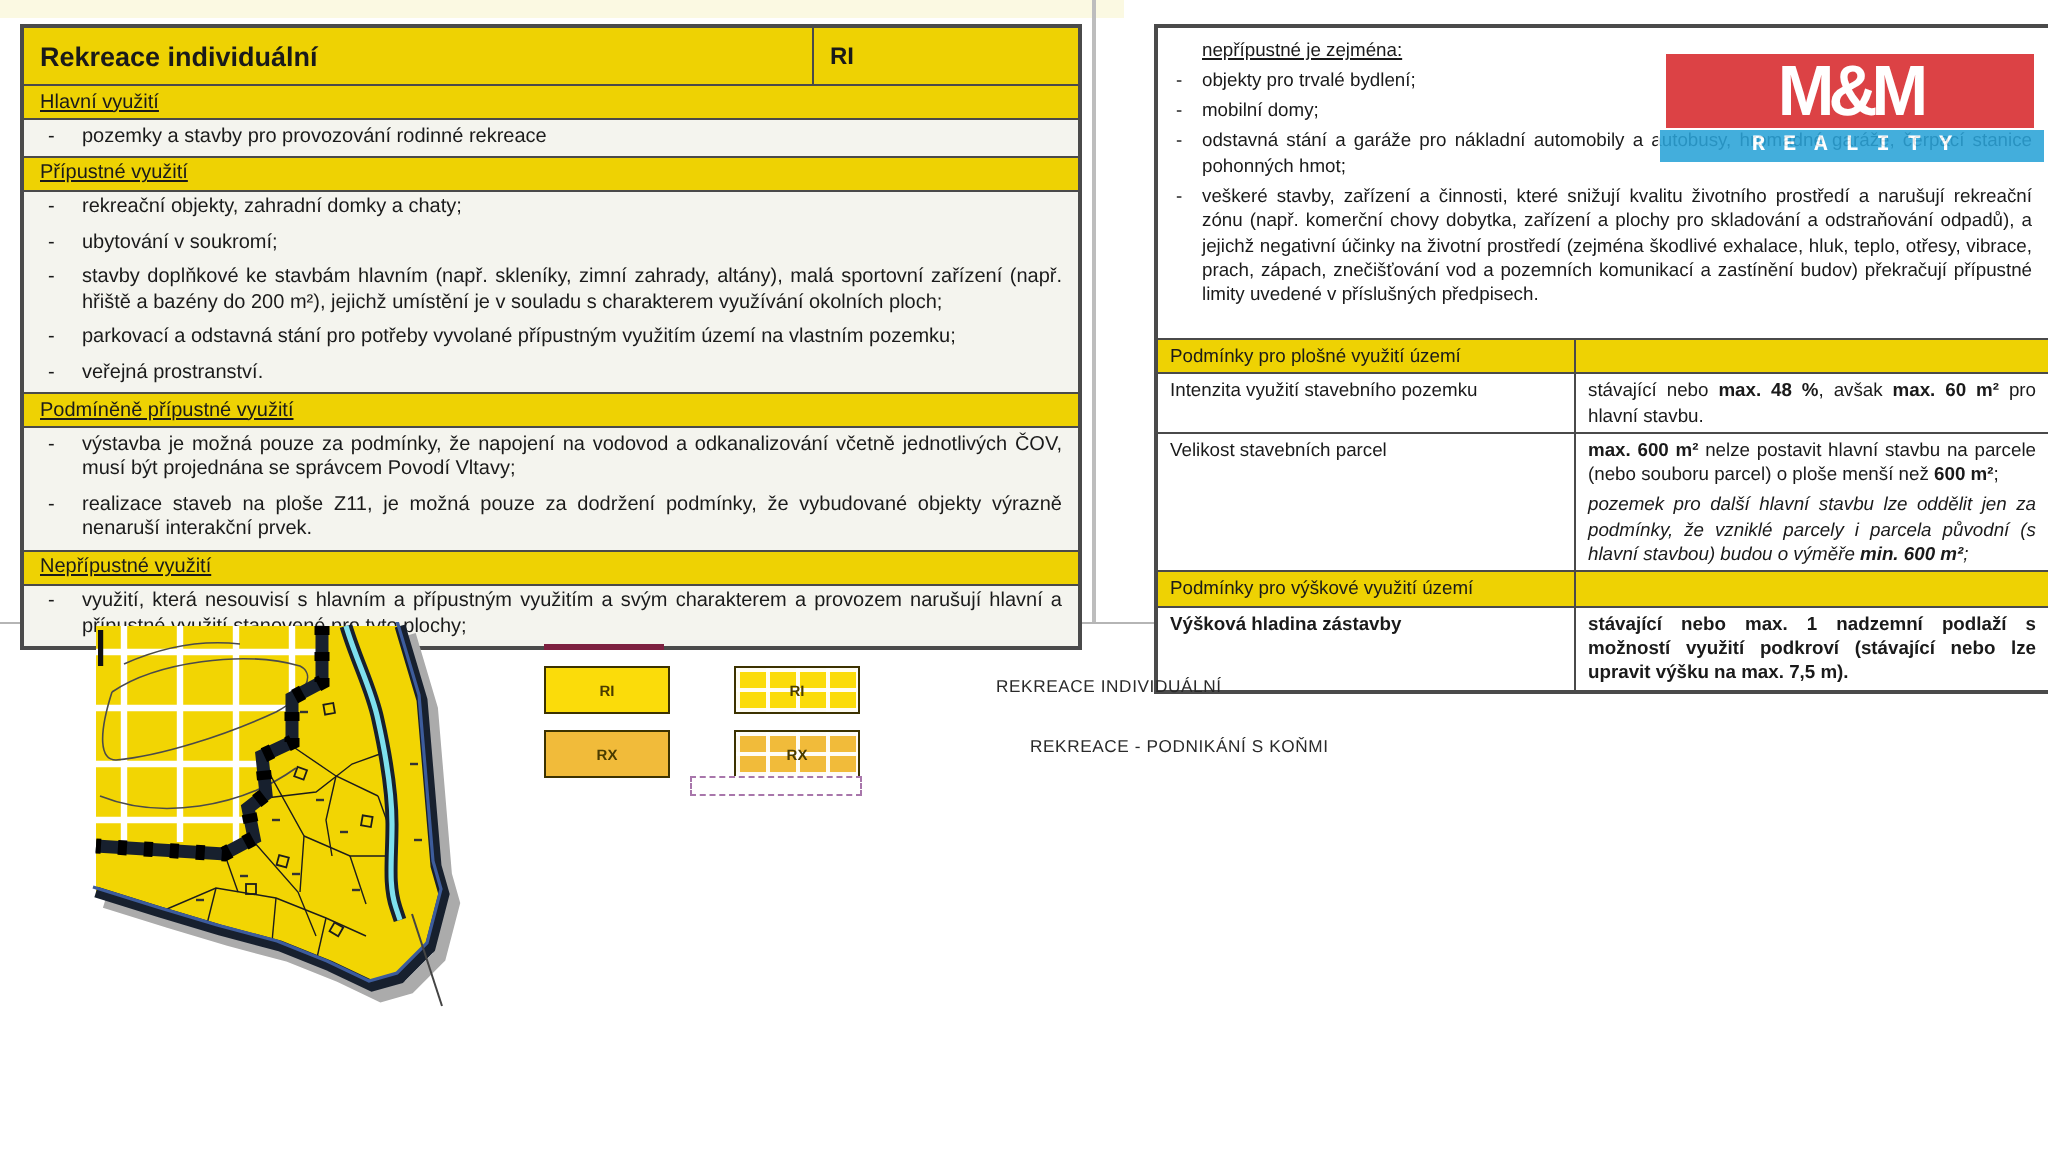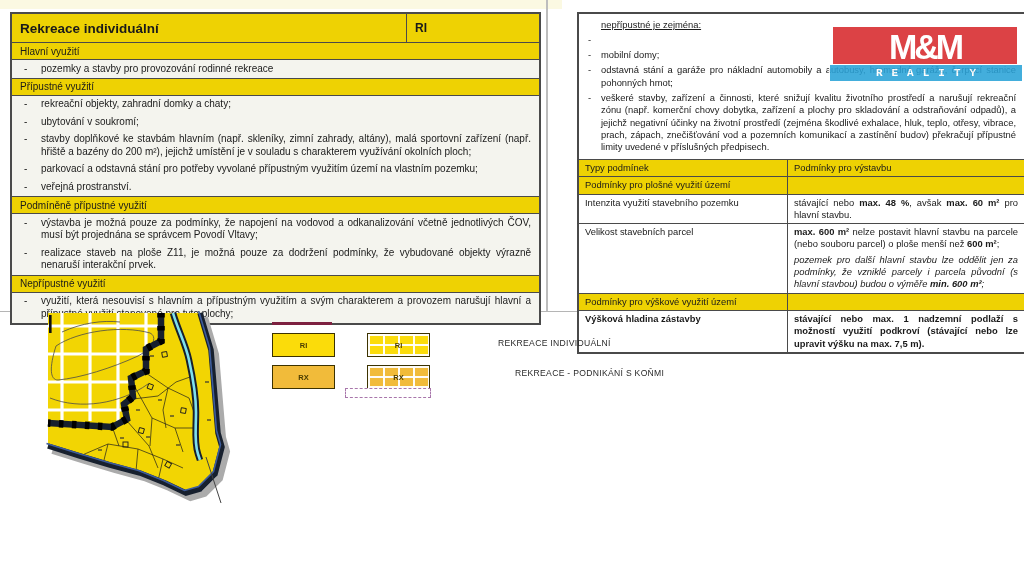--- a/index.html
+++ b/index.html
@@ -5,32 +5,32 @@
   html,body{margin:0;padding:0;}
   body{width:1024px;height:577px;position:relative;overflow:hidden;background:#ffffff;
        font-family:"Liberation Sans",sans-serif;color:#1a1a1a;}
   .abs{position:absolute;}
 
   
   #left-doc{left:10px;top:12px;width:527px;border:2px solid #4a4a4a;background:#f4f4ee;}
   #left-doc .hdr{display:flex;background:#eed203;border-bottom:1px solid #4a4a4a;}
   #left-doc .hdr .ttl{flex:1;font-weight:bold;font-size:13.5px;padding:7px 8px 6px 8px;}
   #left-doc .hdr .code{width:116px;border-left:1px solid #4a4a4a;font-weight:bold;font-size:12px;padding:7px 8px 6px 8px;}
-  .sec-h{background:#eed203;font-size:10px;padding:2.5px 8px;border-bottom:1px solid #4a4a4a;border-top:1px solid #4a4a4a;}
+  .sec-h{background:#eed203;font-size:10px;padding:2.5px 8px;border-bottom:1px solid #4a4a4a;border-top:1px solid #4a4a4a;text-decoration:underline;}
   #left-doc .sec-h:nth-child(2){border-top:none;}
   .item{display:flex;font-size:10px;line-height:12.6px;padding:2.5px 8px 2.5px 12px;background:#f4f4ee;}
   .item .dash{width:17px;flex:none;}
   .item .itxt{flex:1;text-align:justify;}
   #ldoc-shadow{left:546px;top:0;width:2px;height:311px;background:#bdbdbd;}
   #top-strip{left:0;top:0;width:562px;height:9px;background:#fbf9e2;}
   #map-topline{left:0;top:311px;width:845px;height:1px;background:#b5b5b5;}
 
   
   #right-doc{left:577px;top:12px;width:445px;border:2px solid #4a4a4a;background:#ffffff;font-size:9.4px;line-height:12.3px;}
-  #right-doc .rlist{padding:4px 8px 4px 7px;}
+  #right-doc .rlist{padding:4px 8px 14px 7px;}
   #right-doc .intro{margin-left:15px;text-decoration:underline;padding:1px 0;}
   #right-doc .item{background:transparent;font-size:9.4px;line-height:12.3px;padding:1.5px 0 1.5px 2px;}
   #right-doc .item .dash{width:13px;}
   .rtable{border-top:1px solid #4a4a4a;}
   .rrow{display:flex;border-bottom:1px solid #4a4a4a;}
   .rrow:last-child{border-bottom:none;font-weight:bold;}
   .rrow .c1{width:196px;flex:none;border-right:1px solid #4a4a4a;padding:2px 6px;}
   .rrow .c2{flex:1;padding:2px 6px;text-align:justify;}
   .rrow.yellow{background:#eed203;}
   .rrow .c2 p{margin:0;}
@@ -118,40 +118,37 @@
     <span class="dash">-</span>
     <span class="itxt">využití, která nesouvisí s hlavním a přípustným využitím a svým charakterem a provozem narušují hlavní a přípustné využití stanovené pro tyto plochy;</span>
   </div>
 </div>
 
 <div id="right-doc" class="abs">
   <div class="rlist">
     <div class="intro">nepřípustné je zejména:</div>
     <div class="item">
       <span class="dash">-</span>
+      <span class="itxt">objekty pro trvalé bydlení;</span>
     </div>
     <div class="item">
       <span class="dash">-</span>
       <span class="itxt">mobilní domy;</span>
     </div>
     <div class="item">
       <span class="dash">-</span>
       <span class="itxt">odstavná stání a garáže pro nákladní automobily a autobusy, hromadné garáže, čerpací stanice pohonných hmot;</span>
     </div>
     <div class="item">
       <span class="dash">-</span>
       <span class="itxt">veškeré stavby, zařízení a činnosti, které snižují kvalitu životního prostředí a narušují rekreační zónu (např. komerční chovy dobytka, zařízení a plochy pro skladování a odstraňování odpadů), a jejichž negativní účinky na životní prostředí (zejména škodlivé exhalace, hluk, teplo, otřesy, vibrace, prach, zápach, znečišťování vod a pozemních komunikací a zastínění budov) překračují přípustné limity uvedené v příslušných předpisech.</span>
     </div>
   </div>
 
   <div class="rtable">
-    <div class="rrow yellow">
-      <div class="c1">Typy podmínek</div>
-      <div class="c2">Podmínky pro výstavbu</div>
-    </div>
     <div class="rrow yellow">
       <div class="c1">Podmínky pro plošné využití území</div>
       <div class="c2"></div>
     </div>
     <div class="rrow">
       <div class="c1">Intenzita využití stavebního pozemku</div>
       <div class="c2">
         <p><span>stávající nebo </span><b>max. 48 %</b><span>, avšak </span><b>max. 60 m²</b><span> pro hlavní stavbu.</span></p>
       </div>
     </div>

